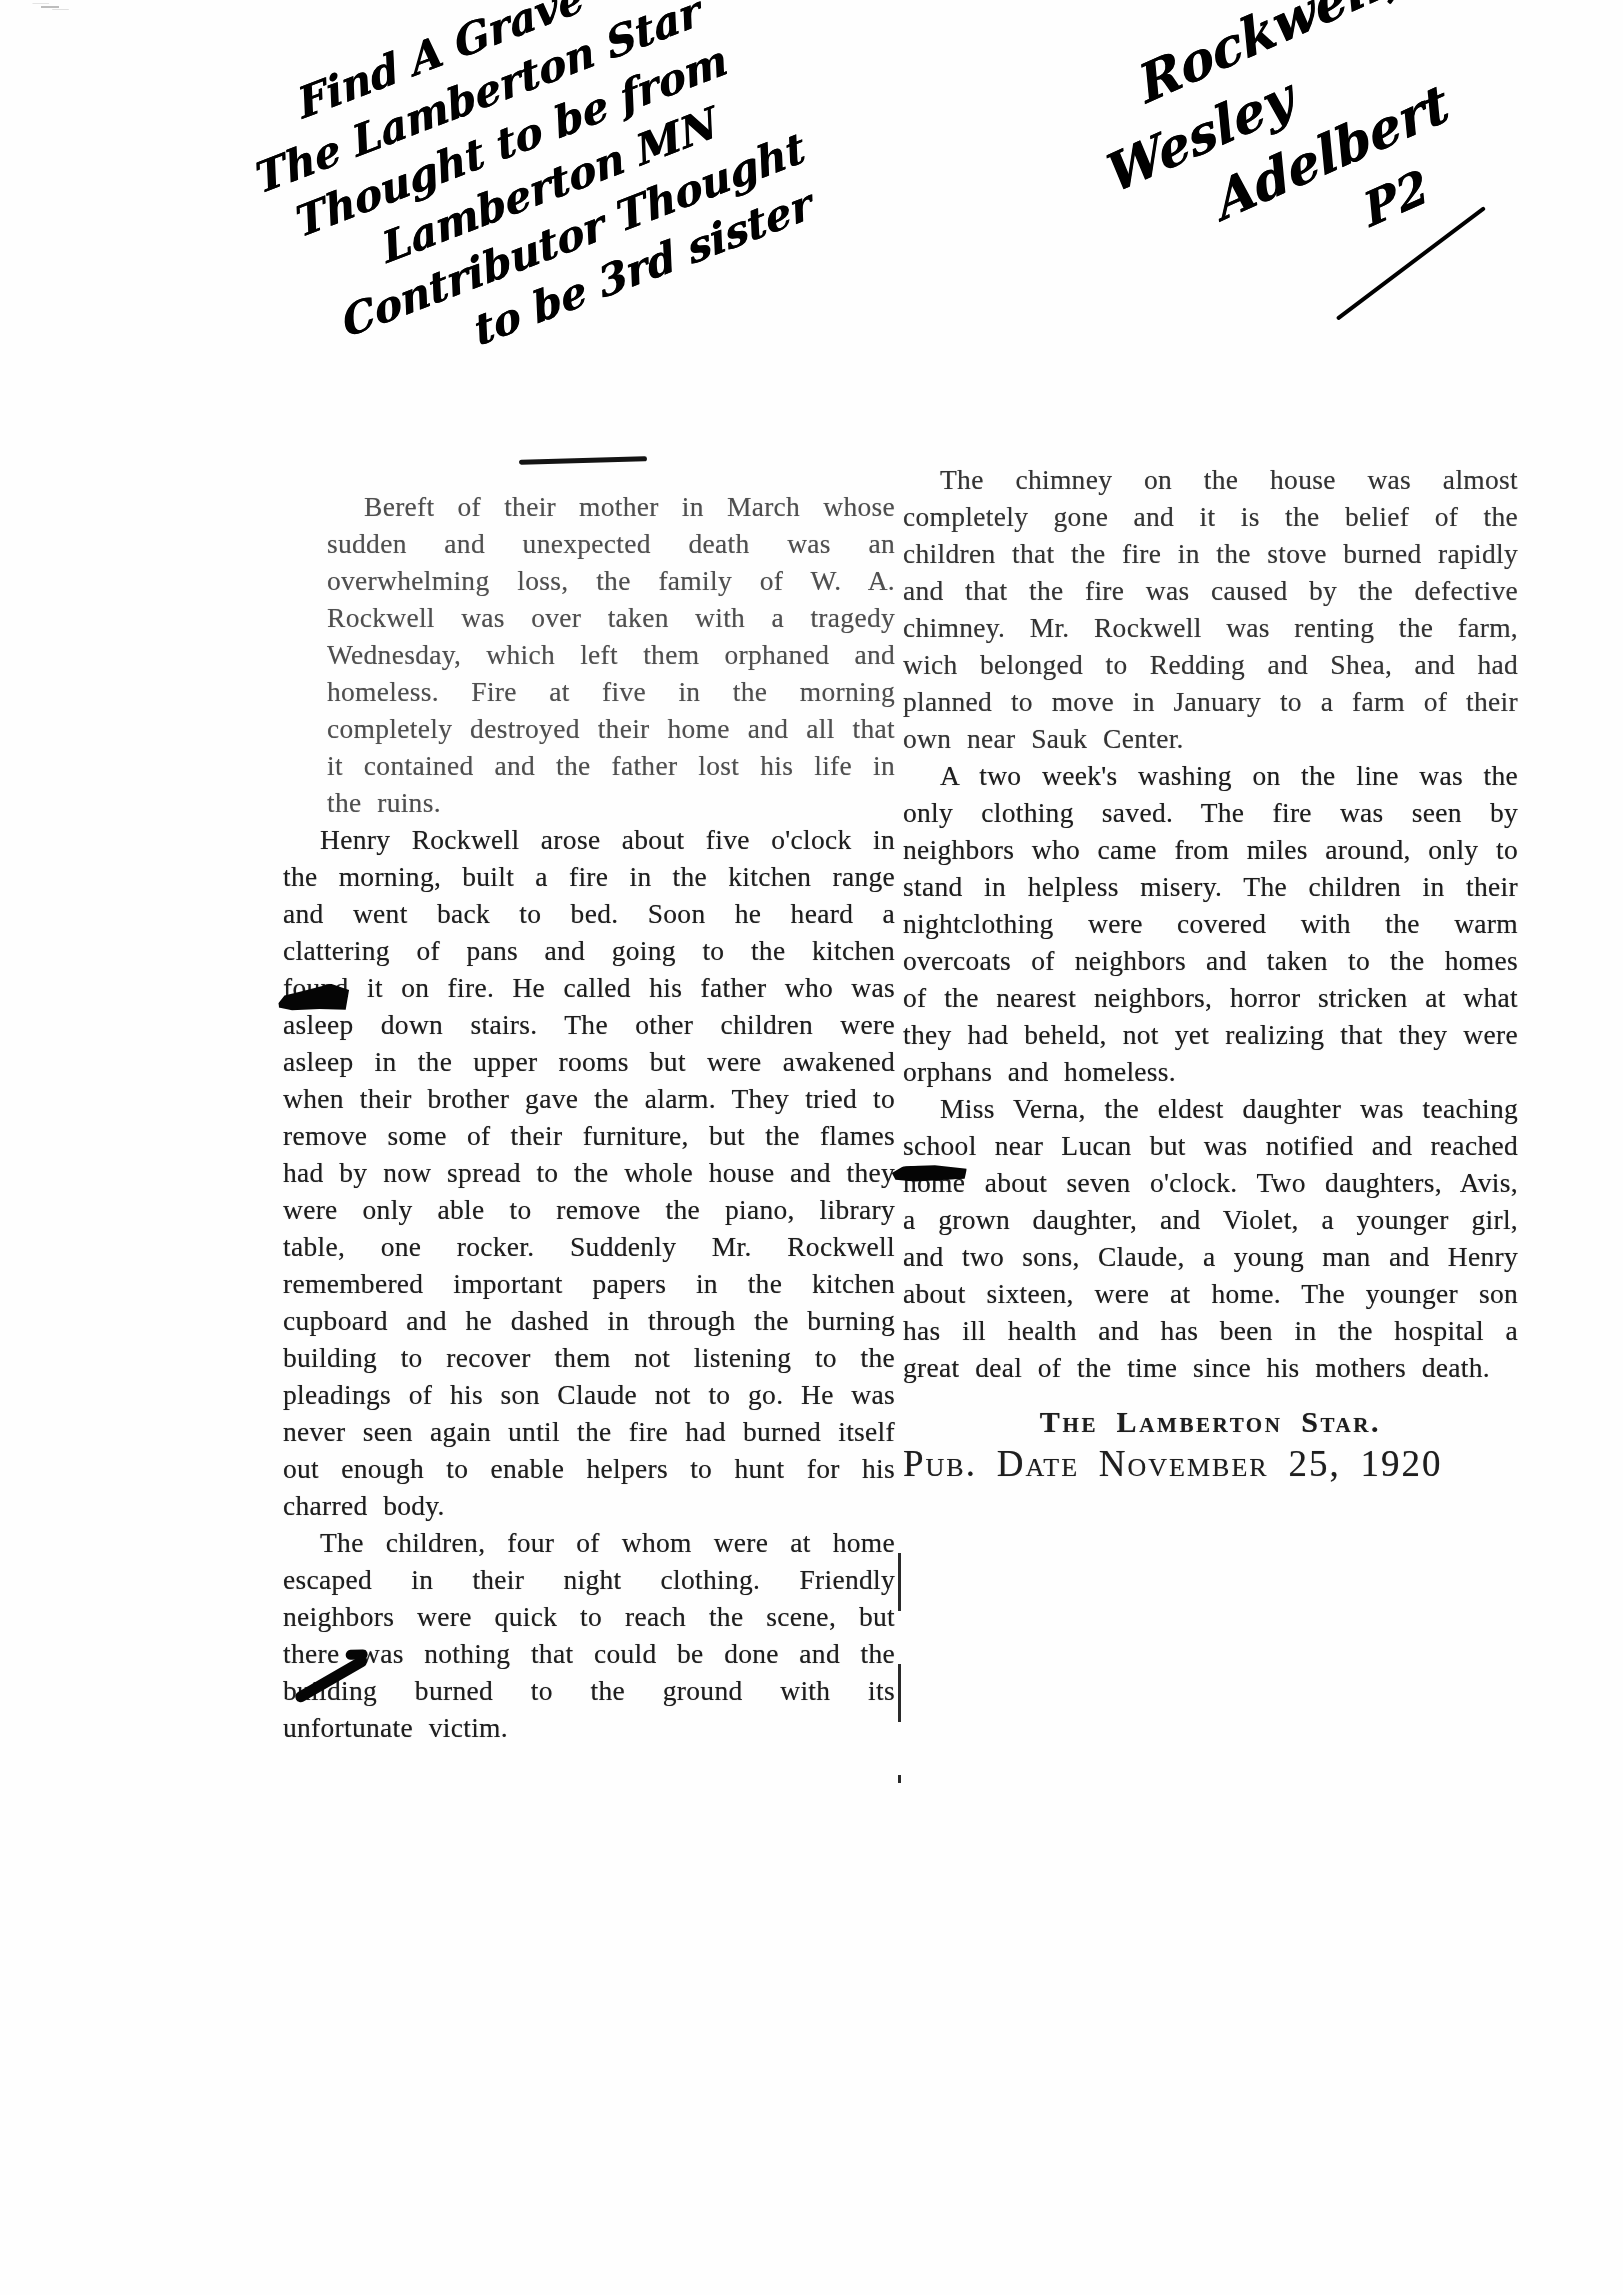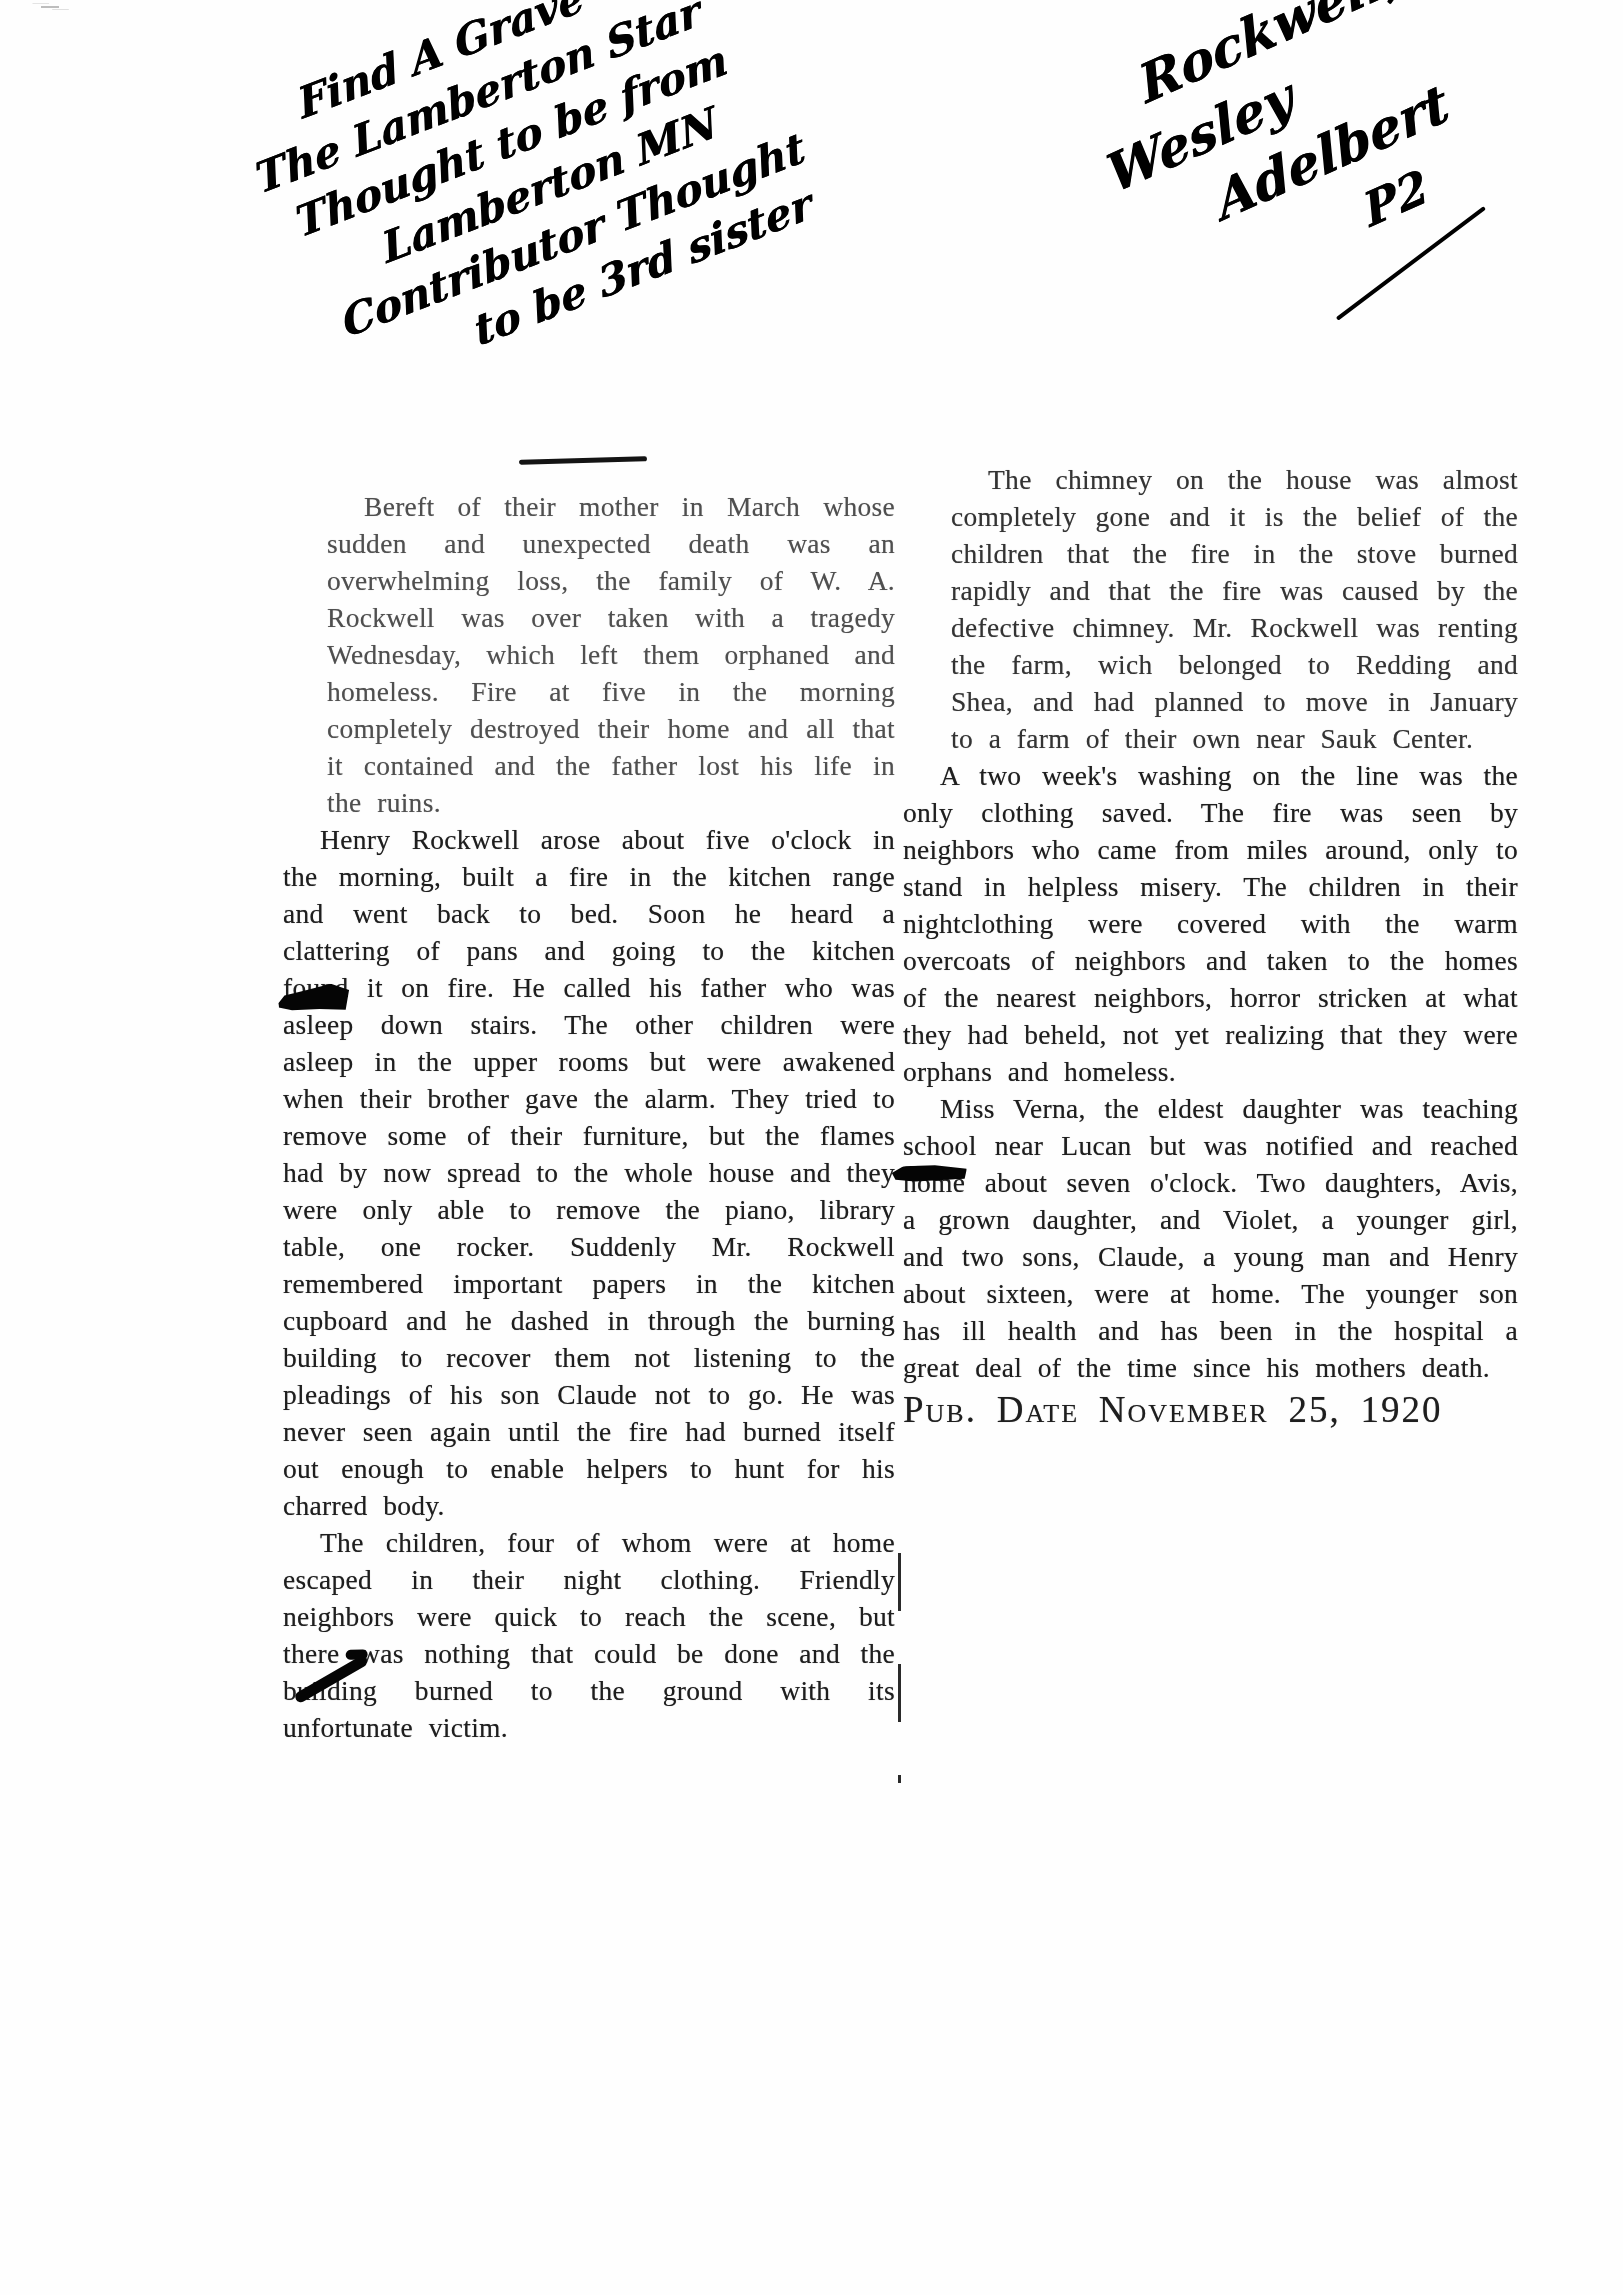--- a/index.html
+++ b/index.html
@@ -11,21 +11,21 @@
   
   .col {
     position:absolute; text-align:justify;
     font-size:27.5px; line-height:37px; letter-spacing:0.3px; word-spacing:8.5px;
     text-shadow:0 0 0.7px rgba(25,25,25,0.55);
   }
   .col-left  { left:283px;  top:488px; width:612px; }
   .col-right { left:903px; top:461px; width:615px; }
   .col [data-name="paragraph"] { margin:0; text-indent:37px; }
   .col-left [data-name="paragraph"]:first-child { opacity:0.78;margin-left:44px; }
-  .col-right [data-name="paragraph"]:first-child { opacity:0.9;margin-left:48px; }
+  .col-right [data-name="paragraph"]:first-child { opacity:0.9; }
 
   .footer-1 {
     text-align:center; font-variant:small-caps; font-weight:bold;
     font-size:30px; letter-spacing:2.6px; margin-top:17px; text-indent:0;
   }
   .footer-2 {
     font-variant:small-caps; font-weight:normal;
     font-size:37px; letter-spacing:2px; margin-top:5.2px; text-indent:0;
   }
 
@@ -125,20 +125,21 @@
       <p data-name="paragraph">Henry Rockwell arose about five o'clock in the morning, built a fire in the kitchen range and went back to bed. Soon he heard a clattering of pans and going to the kitchen found it on fire. He called his father who was asleep down stairs. The other children were asleep in the upper rooms but were awakened when their brother gave the alarm. They tried to remove some of their furniture, but the flames had by now spread to the whole house and they were only able to remove the piano, library table, one rocker. Suddenly Mr. Rockwell remembered important papers in the kitchen cupboard and he dashed in through the burning building to recover them not listening to the pleadings of his son Claude not to go. He was never seen again until the fire had burned itself out enough to enable helpers to hunt for his charred body.</p>
       <p data-name="paragraph">The children, four of whom were at home escaped in their night clothing. Friendly neighbors were quick to reach the scene, but there was nothing that could be done and the building burned to the ground with its unfortunate victim.</p>
     </div>
 
   <div class="col col-right" data-name="article-right-column">
     <div data-name="article-right-paragraphs">
         <p data-name="paragraph">The chimney on the house was almost completely gone and it is the belief of the children that the fire in the stove burned rapidly and that the fire was caused by the defective chimney. Mr. Rockwell was renting the farm, wich belonged to Redding and Shea, and had planned to move in January to a farm of their own near Sauk Center.</p>
         <p data-name="paragraph">A two week's washing on the line was the only clothing saved. The fire was seen by neighbors who came from miles around, only to stand in helpless misery. The children in their nightclothing were covered with the warm overcoats of neighbors and taken to the homes of the nearest neighbors, horror stricken at what they had beheld, not yet realizing that they were orphans and homeless.</p>
         <p data-name="paragraph">Miss Verna, the eldest daughter was teaching school near Lucan but was notified and reached home about seven o'clock. Two daughters, Avis, a grown daughter, and Violet, a younger girl, and two sons, Claude, a young man and Henry about sixteen, were at home. The younger son has ill health and has been in the hospital a great deal of the time since his mothers death.</p>
       </div>
+    <div class="footer-1" data-name="attribution-source">The Lamberton Star.</div>
     <div class="footer-2" data-name="attribution-pub-date">Pub. Date November 25, 1920</div>
   </div>
 
   <div class="ink ink-bed" data-name="ink-mark-bed-line"></div>
   <div class="ink ink-hunt" data-name="ink-mark-hunt-line"></div>
   <div class="ink ink-they" data-name="ink-mark-they-line"></div>
 
 </div>
 
 

